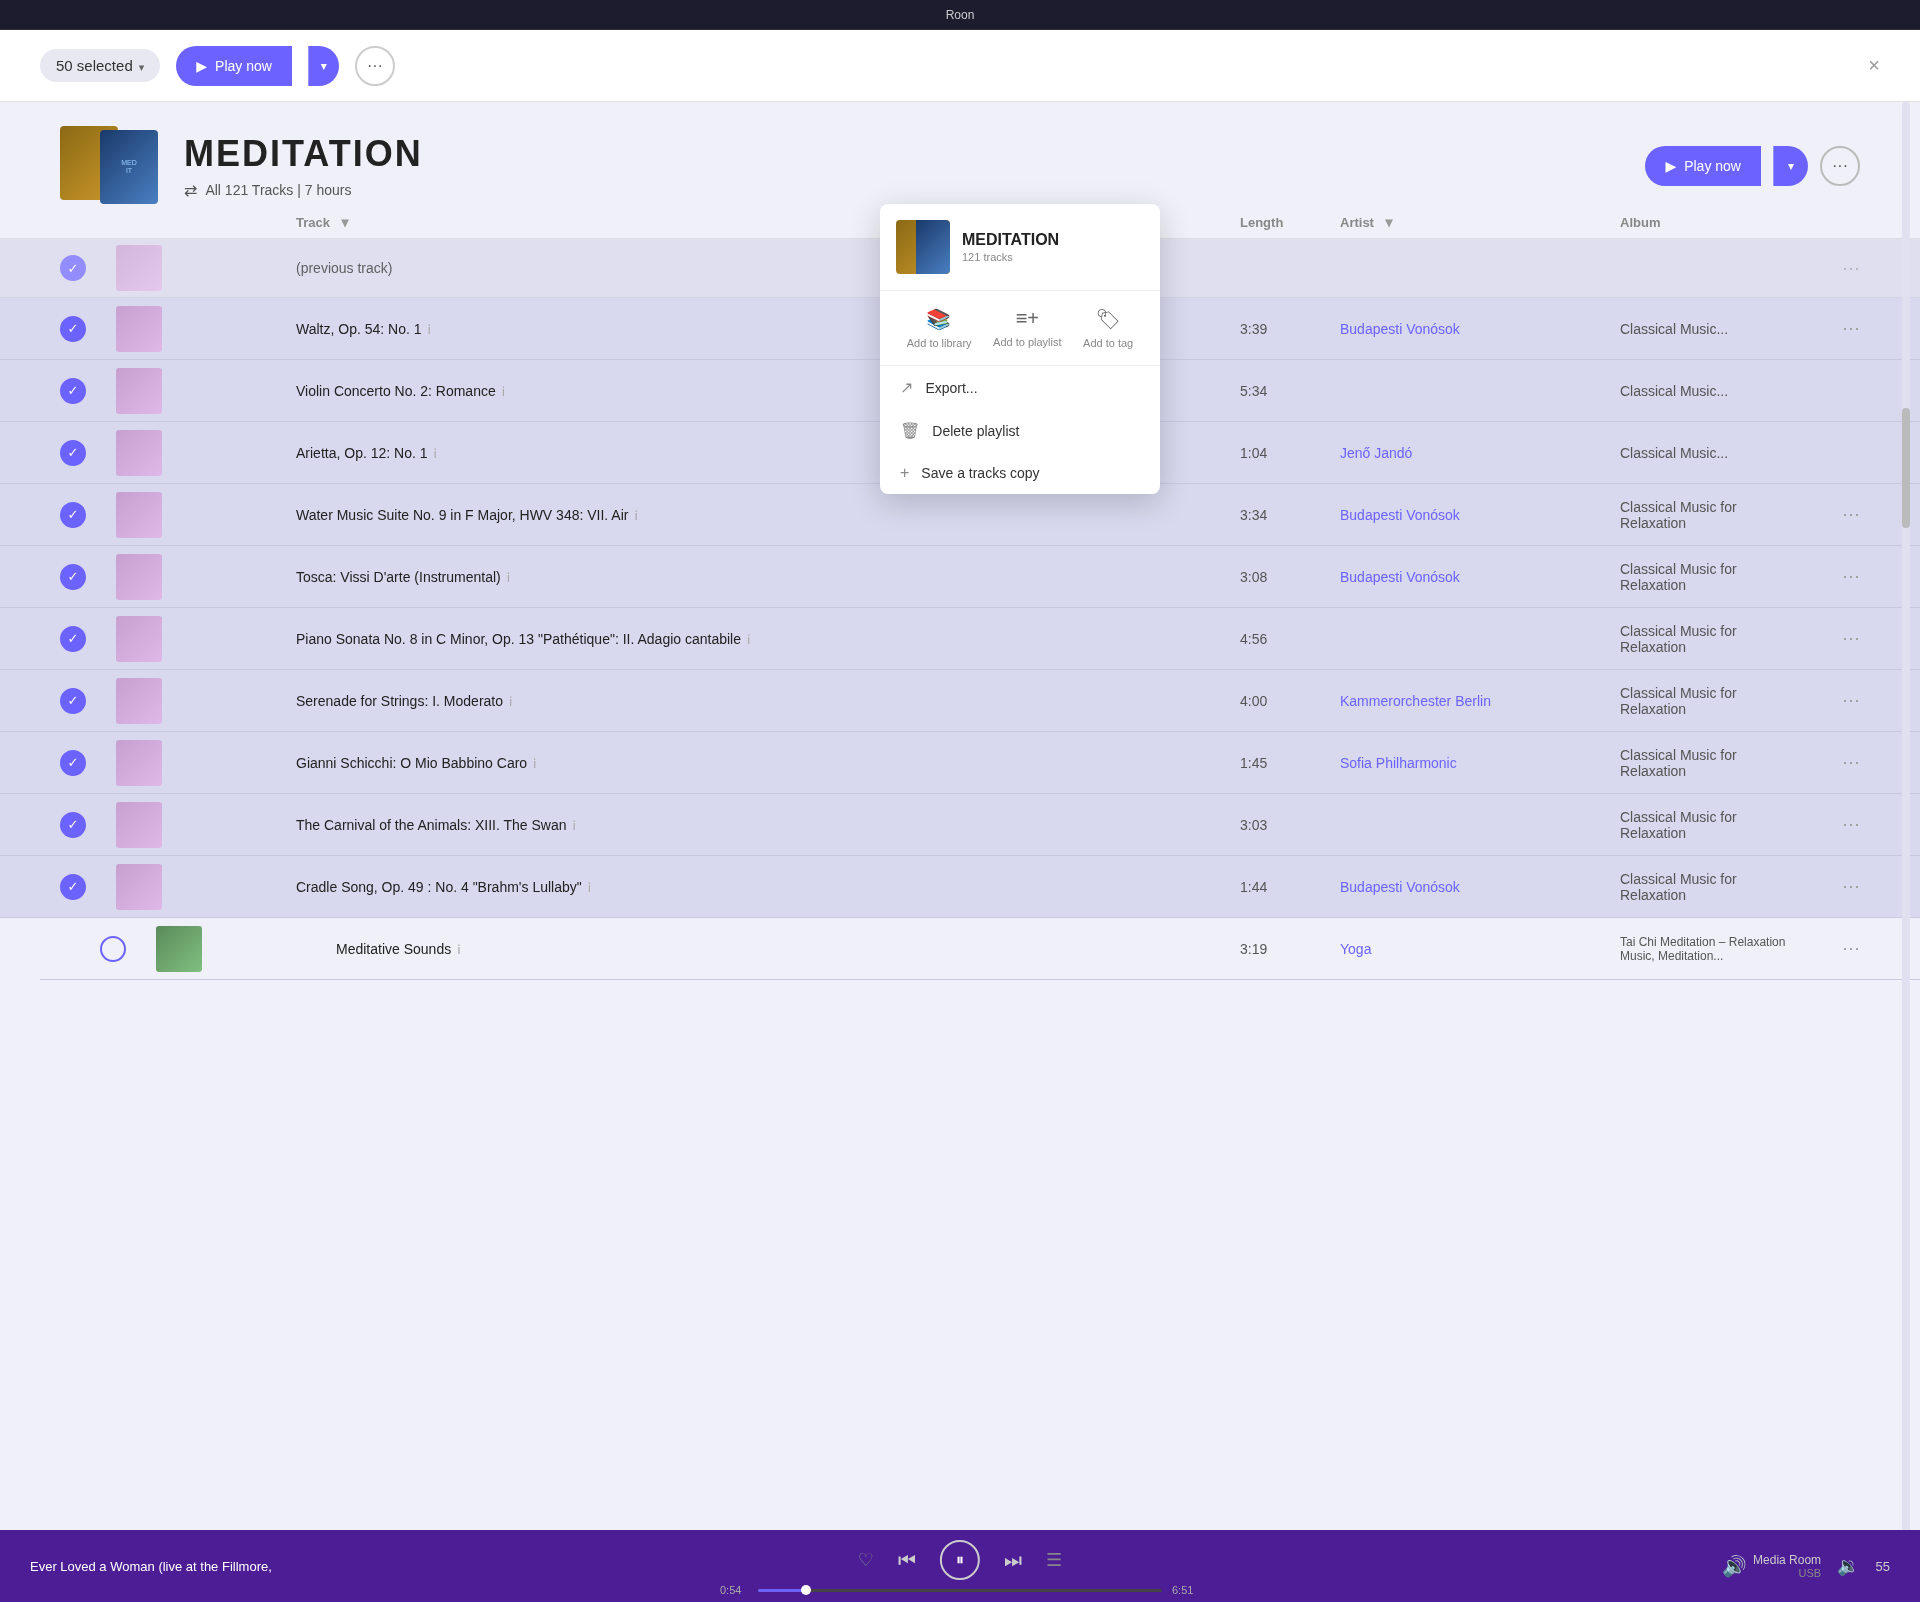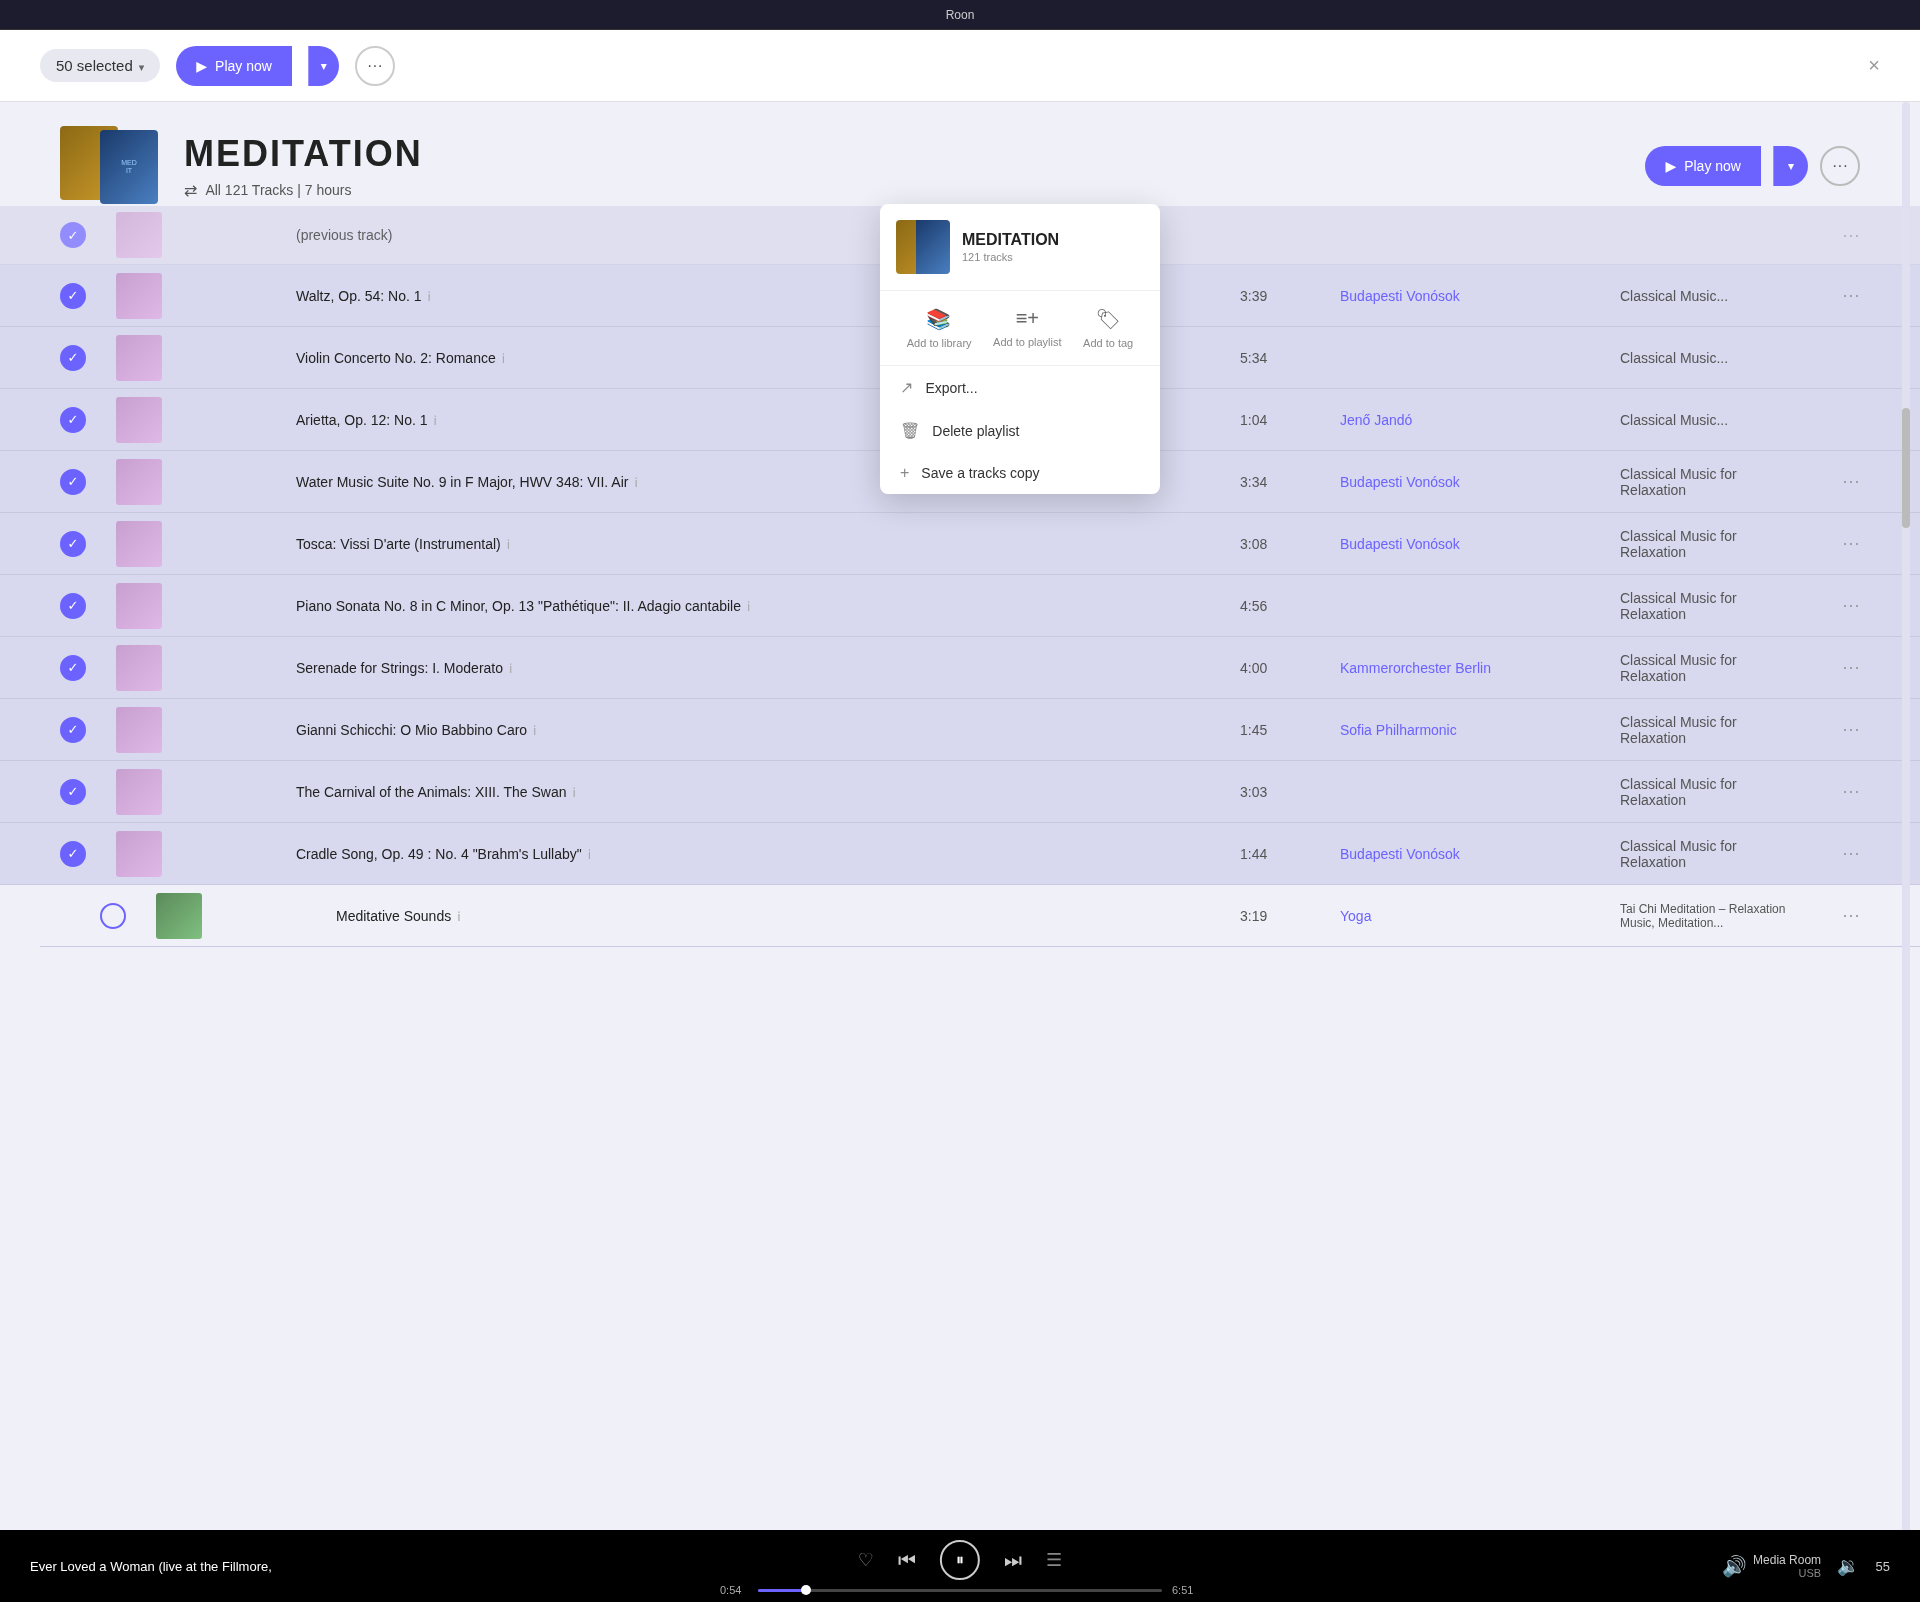--- a/index.html
+++ b/index.html
@@ -399,21 +399,21 @@
     }
     .dropdown-menu-item .mi-icon { color: #888; font-size: 16px; }
 
     
     .bottom-player {
       position: fixed;
       bottom: 0;
       left: 0;
       right: 0;
       height: 72px;
-      background: #000000;
+      background: #4c1d95;
       display: flex;
       align-items: center;
       padding: 0 30px;
       z-index: 200;
     }
 
     .now-playing-info {
       flex: 1;
     }
 
@@ -554,20 +554,35 @@
     <div class="playlist-controls">
       <button class="play-btn-main">
         <span>▶</span>
         <span>Play now</span>
       </button>
       <button class="play-dropdown-main">▾</button>
       <button class="more-btn-main">···</button>
     </div>
   </div>
 
+  <div class="table-header">
+    <div></div>
+    <div></div>
+    <div>
+      <span>Track</span>
+      <span class="filter-icon" style="margin-left:8px;">▾</span>
+    </div>
+    <div>Length</div>
+    <div>
+      <span>Artist</span>
+      <span class="filter-icon" style="margin-left:8px;">▾</span>
+    </div>
+    <div>Album</div>
+    <div></div>
+  </div>
 
   <div>
 
     <div class="track-row" style="min-height:48px;opacity:0.7;">
       <div class="check-circle checked"></div>
       <div class="track-thumb"></div>
       <div class="track-name-cell">
         <div class="track-name">
           <span>(previous track)</span>
         </div>

